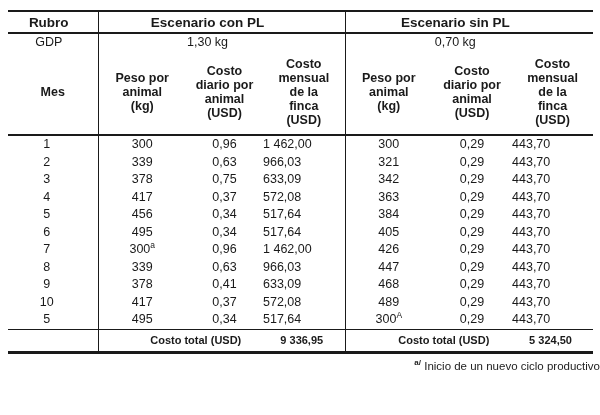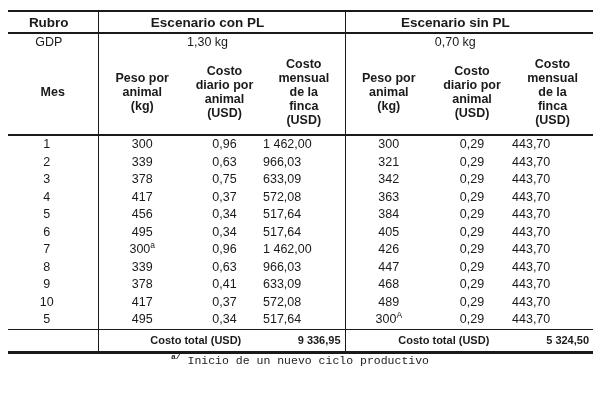--- a/index.html
+++ b/index.html
@@ -24,24 +24,24 @@
     font-weight: bold; height: 85px; line-height: 14px;
     white-space: pre-line; border-bottom: 2px solid #1a1a1a;
   }
   tbody.data { border-bottom: 1px solid #1a1a1a; }
   tr.data-row td { height: 17.5px; line-height: 17.5px; }
   .c-mes { padding-right: 12px; }
   .c-mensual { text-align: left; padding-right: 14px; }
   sup { font-size: 8.5px; vertical-align: super; line-height: 0; }
   tr.total-row td { font-weight: bold; height: 21px; font-size: 11px; }
   .total-label { padding-left: 30px; }
-  .total-value { text-align: right; padding-right: 4px; font-size: 13.5px; margin-top: 40px; }
+  .total-value { text-align: center; padding-right: 4px; font-size: 13.5px; margin-top: 40px; }
   .footnote {
-    text-align: center;
-    font-family: Liberation Mono, monospace; font-size: 11.5px; color: #222;
+    margin-top: 6px; text-align: right;
+    font-family: Liberation Sans, sans-serif; font-size: 11.5px; color: #222;
   }
   .footnote sup { font-weight: bold; font-size: 8px; }
 </style>
 </head>
 <body>
 
 <div class="table-wrap">
   <table class="cost-table">
     <colgroup>
       <col style="width:90px">

